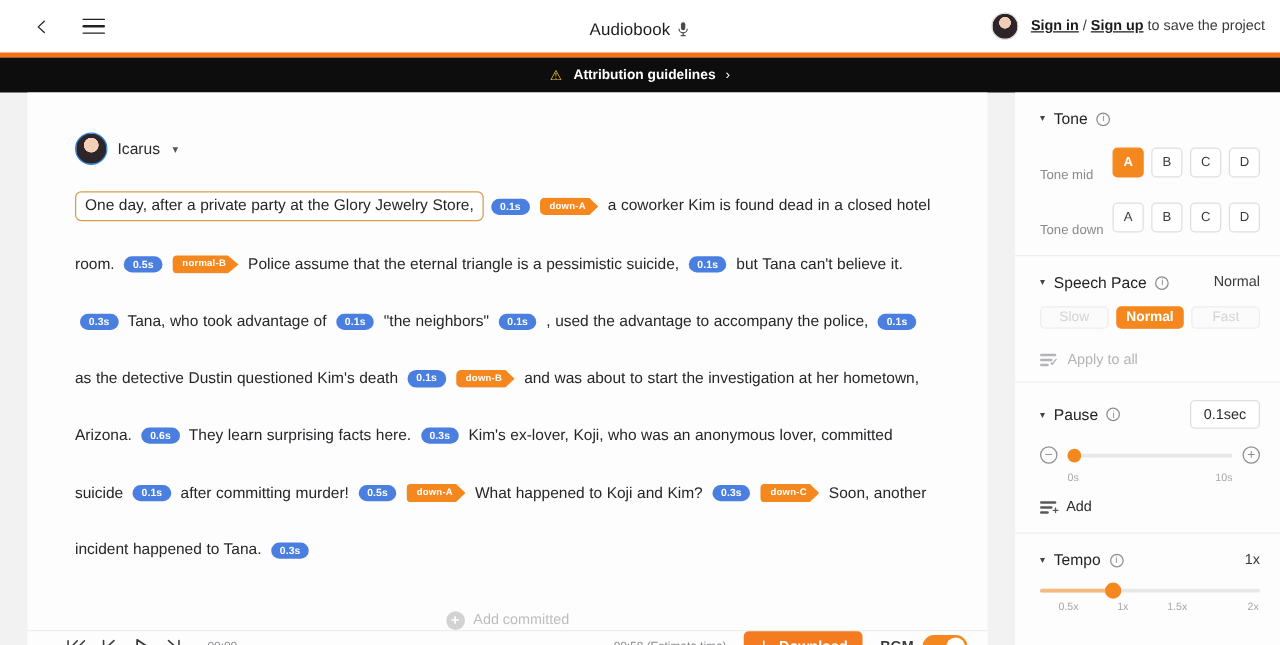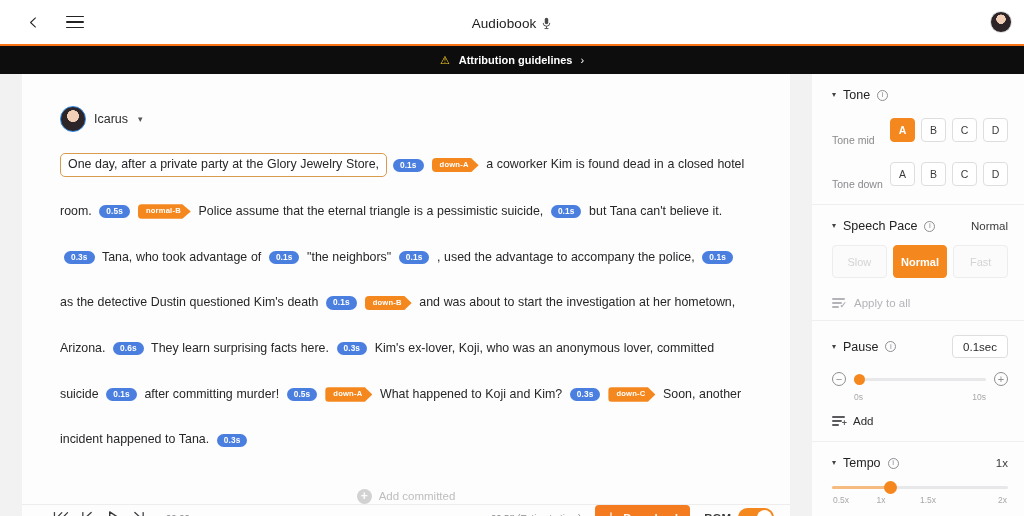--- a/index.html
+++ b/index.html
@@ -11,21 +11,21 @@
     overflow: hidden;
     -webkit-font-smoothing: antialiased;
   }
   #app { position: relative; width: 1024px; height: 516px; }
 
   
   .topbar {
     position: absolute; top: 0; left: 0; width: 1024px; height: 46px;
     background: #ffffff;
     display: flex; align-items: center;
-    border-bottom: 2px solid #f97316;
+    border-bottom: 4px solid #f97316;
   }
   .tb-back { margin-left: 22px; width: 22px; height: 22px; display: flex; align-items: center; justify-content: center; cursor: pointer; }
   .tb-menu { margin-left: 22px; width: 22px; height: 22px; display: flex; flex-direction: column; justify-content: center; gap: 4px; cursor: pointer; }
   .tb-menu span { display: block; width: 18px; height: 1.6px; background: #222; border-radius: 1px; }
   .tb-title-wrap {
     position: absolute; left: 0; right: 0; top: 0; height: 46px;
     display: flex; align-items: center; justify-content: center;
     pointer-events: none;
   }
   .tb-title {
@@ -161,21 +161,21 @@
   .tbtn {
     width: 25px; height: 24px; border-radius: 4px;
     border: 1px solid #dedede; background: #fff; color: #3a3a3c;
     font-size: 10.5px; display: inline-flex; align-items: center; justify-content: center;
     cursor: pointer; font-family: "Liberation Sans", sans-serif;
   }
   .tbtn.on { background: #f4881f; border-color: #f4881f; color: #fff; font-weight: 700; }
 
   .pace-btns { display: flex; gap: 6px; margin-top: 12px; }
   .pbtn2 {
-    flex: 1; height: 33px; border-radius: 4px; border: 1px solid #ededed;
+    flex: 1; height: 18px; border-radius: 4px; border: 1px solid #ededed;
     background: #fbfbfb; color: #d4d4d6; font-size: 11px;
     display: inline-flex; align-items: center; justify-content: center; cursor: pointer;
     font-family: "Liberation Sans", sans-serif;
   }
   .pbtn2.on { background: #f4881f; border-color: #f4881f; color: #fff; font-weight: 700; }
 
   .applyall { display: flex; align-items: center; gap: 7px; padding: 11px 16px 11px 20px; border-bottom: 1px solid #efefef; cursor: pointer; }
   .applyall .txt { font-size: 11.5px; color: #b4b4b8; }
 
   .pause-val {
@@ -188,21 +188,21 @@
   .circ {
     width: 14px; height: 14px; border-radius: 50%; border: 1.2px solid #8e8e93;
     color: #8e8e93; font-size: 11px; line-height: 1; flex: none;
     display: inline-flex; align-items: center; justify-content: center; cursor: pointer;
   }
   .srail { flex: 1; height: 3px; background: #e8e8ea; border-radius: 2px; position: relative; cursor: pointer; }
   .srail .sfill { position: absolute; left: 0; top: 0; height: 3px; background: #f6bb80; border-radius: 2px; }
   .sknob { position: absolute; top: 50%; width: 11px; height: 11px; margin-top: -5.5px; margin-left: -5.5px; border-radius: 50%; background: #f4881f; cursor: pointer; }
   .sticks { display: flex; justify-content: space-between; margin-top: 6px; padding: 0 1px; }
   .sticks span { font-size: 8.5px; color: #a8a8ac; }
-  .sticks.four span { flex: 1; text-align: left; }
+  .sticks.four span { flex: 1; text-align: center; }
   .sticks.four span:last-child { text-align: right; }
   .addrow { display: flex; align-items: center; gap: 6px; margin-top: 13px; cursor: pointer; }
   .addrow .txt { font-size: 11.5px; color: #2b2b2d; }
   .lines-ico { width: 15px; height: 12px; position: relative; flex: none; }
   .lines-ico i { position: absolute; left: 0; height: 1.6px; background: #5a5a5e; border-radius: 1px; display: block; }
   .lines-ico i:nth-child(1) { top: 1px;  width: 13px; }
   .lines-ico i:nth-child(2) { top: 5px;  width: 10px; }
   .lines-ico i:nth-child(3) { top: 9px;  width: 7px; }
   .lines-ico .mk { position: absolute; right: 0px; bottom: -1px; font-size: 9px; color: #5a5a5e; line-height: 1; font-style: normal; font-weight: 700; }
   .lines-ico.muted i { background: #b4b4b8; }
@@ -232,20 +232,21 @@
           <rect x="4.6" y="1" width="4.8" height="9" rx="2.4" fill="#4a4a4c"></rect>
           <path d="M2.4 8.2 a4.6 4.6 0 0 0 9.2 0" fill="none" stroke="#4a4a4c" stroke-width="1.3"></path>
           <line x1="7" y1="12.8" x2="7" y2="15.6" stroke="#4a4a4c" stroke-width="1.3"></line>
           <line x1="4.3" y1="16" x2="9.7" y2="16" stroke="#4a4a4c" stroke-width="1.3"></line>
         </svg>
       </div>
     </div>
 
     <div class="tb-right">
       <div class="avatar-sm"></div>
+      <div class="signin-text"><a href="#">Sign in</a><span> / </span><a href="#">Sign up</a><span> to save the project</span></div>
     </div>
   </div>
 
   <div class="notice">
     <span class="warn">⚠</span>
     <a class="glink" href="#">Attribution guidelines</a>
     <span class="chev">›</span>
   </div>
 
   <div class="editor">

